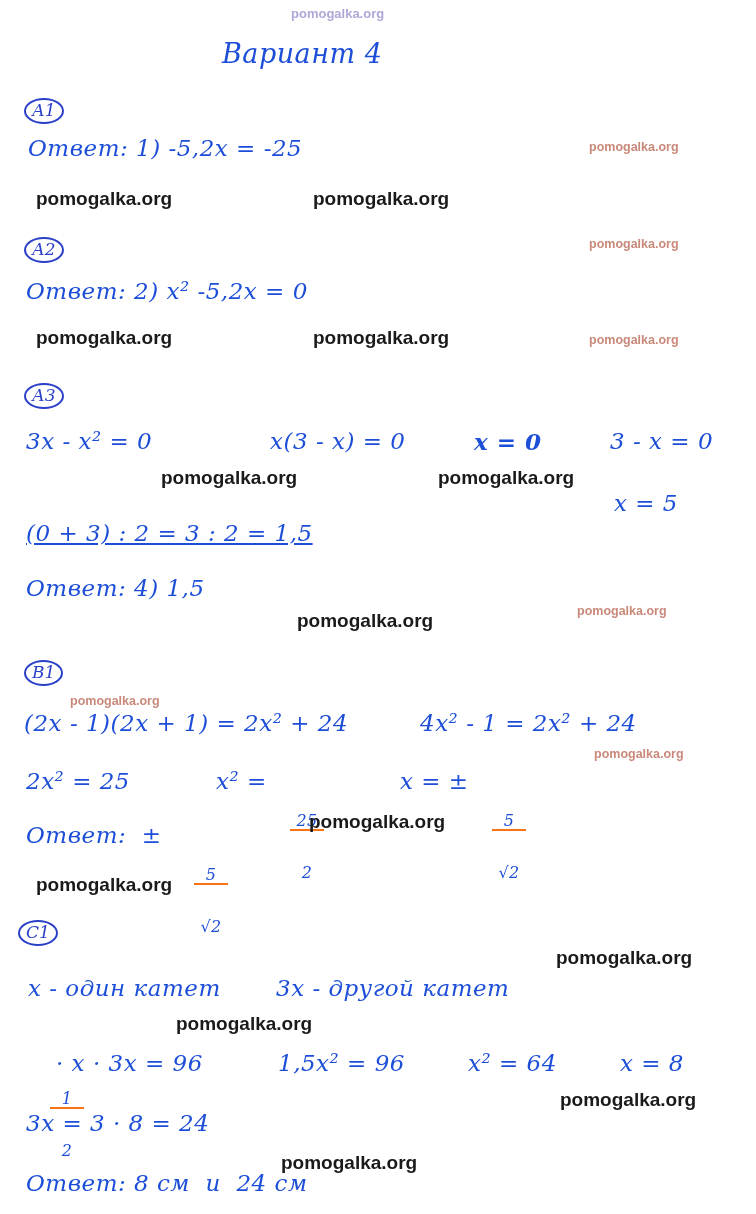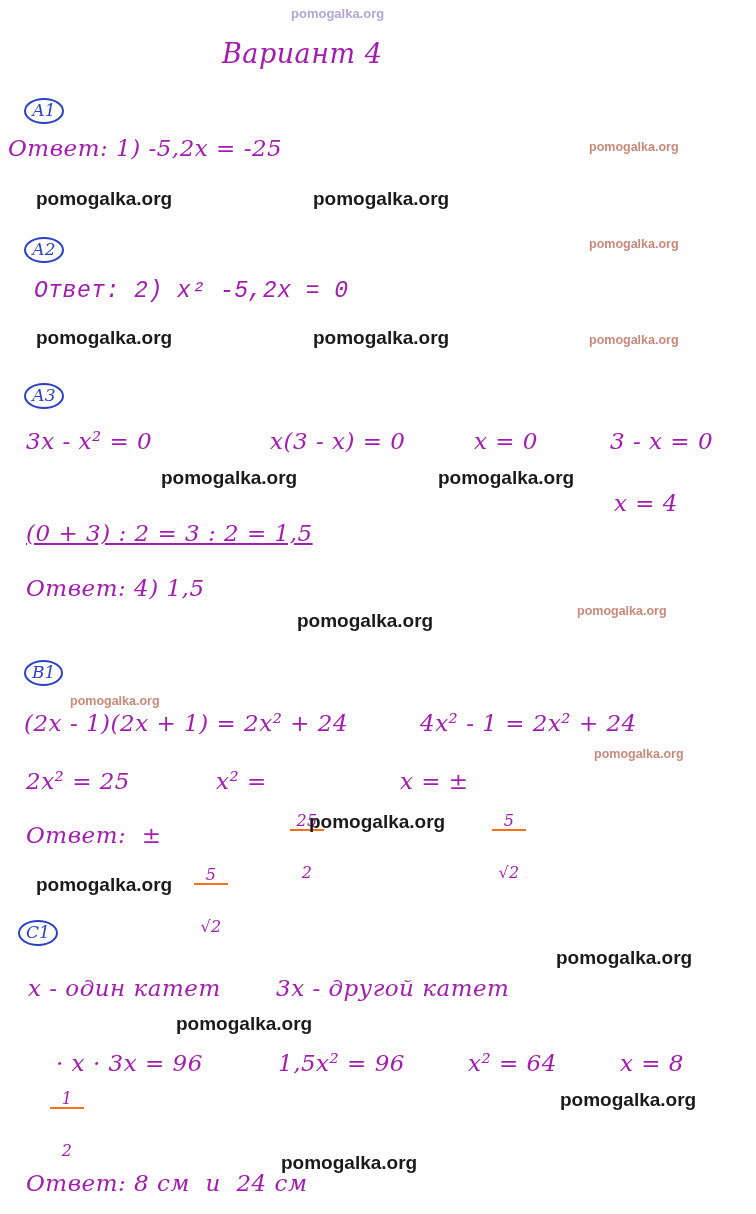--- a/index.html
+++ b/index.html
@@ -15,21 +15,21 @@
     overflow: hidden;
   }
   #page {
     position: relative;
     width: 756px;
     height: 1214px;
   }
   
   .ink {
     position: absolute;
-    color: #a21caf;
+    color: #1d4ed8;
     font-family: "DejaVu Serif", serif;
     font-style: italic;
     white-space: pre;
     letter-spacing: 0.5px;
   }
   .ink.big {
     font-size: 25px;
   }
   .ink.hw {
     font-size: 23px;
@@ -92,29 +92,29 @@
 <div id="page">
 
   <div class="ink big" style="left:222px; top:38px; font-size:27px;">Вариант 4</div>
 
   <div class="tag" style="left:24px; top:98px;text-align:center;">А1</div>
   <div class="tag" style="left:24px; top:237px;">А2</div>
   <div class="tag" style="left:24px; top:383px;">А3</div>
   <div class="tag" style="left:24px; top:660px;">В1</div>
   <div class="tag" style="left:18px; top:920px;">С1</div>
 
-  <div class="ink hw" style="left:8px; top:135px;">Ответ: 1) -5,2х = -25</div>
+  <div class="ink hw" style="left:28px; top:135px;">Ответ: 1) -5,2х = -25</div>
 
-  <div class="ink hw" style="left:34px; top:278px;font-family:Liberation Mono, monospace;">Ответ: 2) х² -5,2х = 0</div>
+  <div class="ink hw" style="left:26px; top:278px;">Ответ: 2) х² -5,2х = 0</div>
 
   <div class="ink hw" style="left:26px; top:428px;">3х - х² = 0</div>
   <div class="ink hw" style="left:240px; top:428px;margin-left:30px;">х(3 - х) = 0</div>
-  <div class="ink hw" style="left:474px; top:428px;">х = 0</div>
+  <div class="ink hw" style="left:474px; top:428px;font-weight:bold;">х = 0</div>
   <div class="ink hw" style="left:610px; top:428px;">3 - х = 0</div>
-  <div class="ink hw" style="left:614px; top:490px;">х = 4</div>
+  <div class="ink hw" style="left:614px; top:490px;">х = 5</div>
   <div class="ink hw" style="left:26px; top:520px;text-decoration:underline;">(0 + 3) : 2 = 3 : 2 = 1,5</div>
   <div class="ink hw" style="left:26px; top:575px;">Ответ: 4) 1,5</div>
 
   <div class="ink hw" style="left:24px; top:710px;">(2х - 1)(2х + 1) = 2х² + 24</div>
   <div class="ink hw" style="left:420px; top:710px;">4х² - 1 = 2х² + 24</div>
   <div class="ink hw" style="left:26px; top:768px;">2х² = 25</div>
   <div class="ink hw" style="left:216px; top:768px;">х² =</div>
   <div class="ink hw" style="left:400px; top:768px;">х = ±</div>
   <div class="ink hw" style="left:26px; top:822px;">Ответ:  ±</div>
 
@@ -142,20 +142,21 @@
   <div class="ink" style="left:28px; top:1040px;">
     <span class="frac">
       <span class="num">1</span>
       <span class="den">2</span>
     </span>
   </div>
   <div class="ink hw" style="left:56px; top:1050px;">· х · 3х = 96</div>
   <div class="ink hw" style="left:278px; top:1050px;">1,5х² = 96</div>
   <div class="ink hw" style="left:468px; top:1050px;">х² = 64</div>
   <div class="ink hw" style="left:620px; top:1050px;">х = 8</div>
+  <div class="ink hw" style="left:26px; top:1110px;">3х = 3 · 8 = 24</div>
   <div class="ink hw" style="left:26px; top:1170px;">Ответ: 8 см  и  24 см</div>
 
   <div id="watermark-layer">
       <div class="wm top" style="left: 291px; top: 6px;">pomogalka.org</div>
       <div class="wm light" style="left: 589px; top: 140px;">pomogalka.org</div>
       <div class="wm dark" style="left: 36px; top: 188px;">pomogalka.org</div>
       <div class="wm dark" style="left: 313px; top: 188px;">pomogalka.org</div>
       <div class="wm light" style="left: 589px; top: 237px;">pomogalka.org</div>
       <div class="wm dark" style="left: 36px; top: 327px;">pomogalka.org</div>
       <div class="wm dark" style="left: 313px; top: 327px;">pomogalka.org</div>

